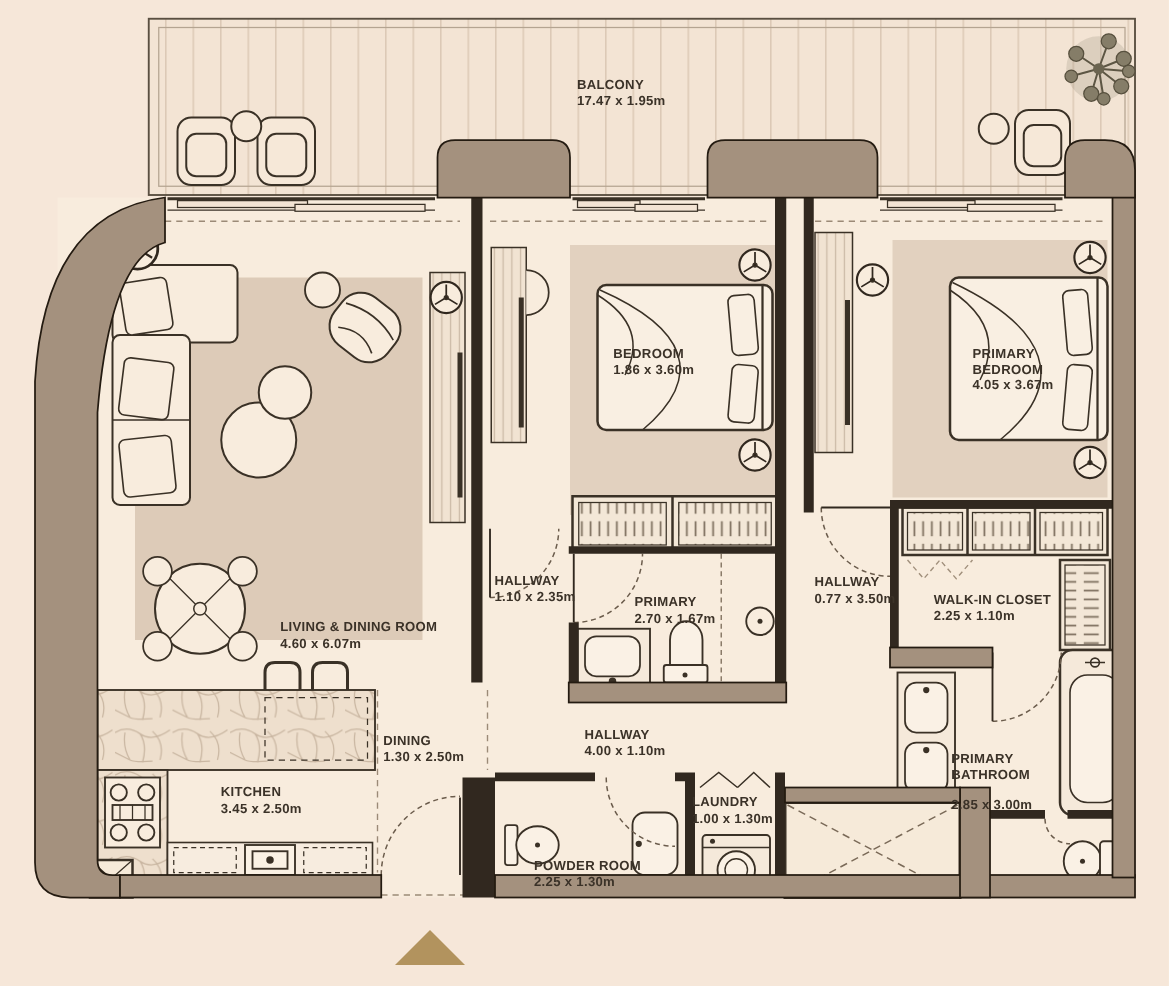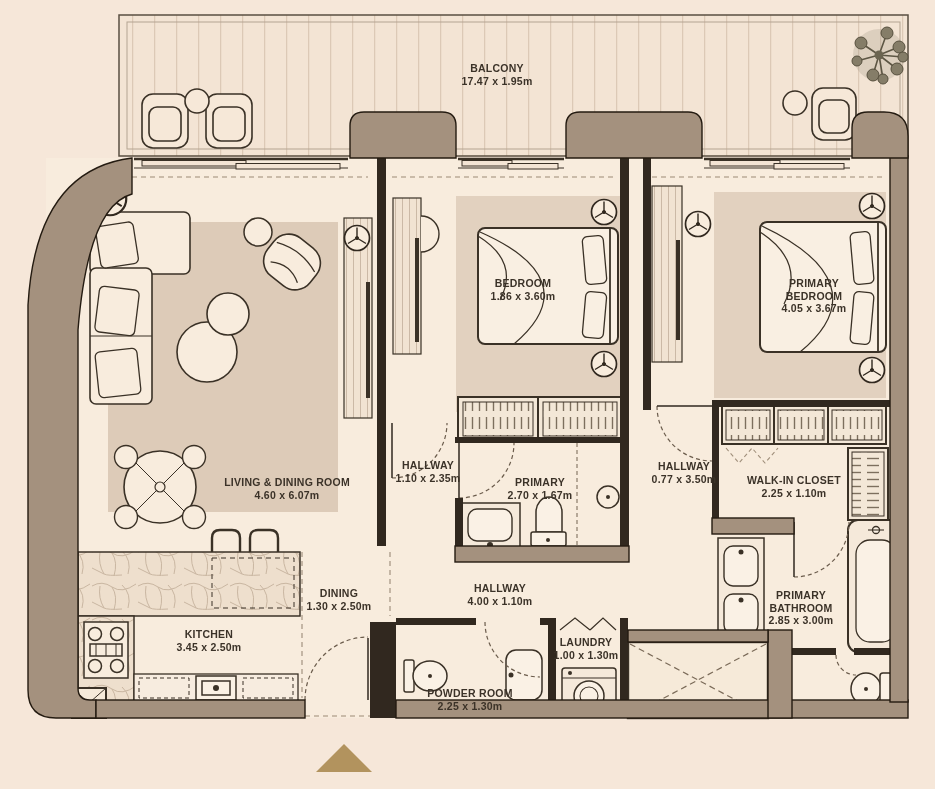--- a/index.html
+++ b/index.html
@@ -5,26 +5,26 @@
   html,body{margin:0;padding:0}
   body{
     width:935px;height:789px;position:relative;overflow:hidden;
     background:#f6e7d9;
     font-family:"Liberation Sans",sans-serif;
   }
   .plan{position:absolute;left:0;top:0;width:935px;height:789px}
   .plan svg{position:absolute;left:0;top:0}
   .rl{
     position:absolute;transform:translateX(-50%);
-    text-align:center;color:#3b3228;font-weight:bold;
+    text-align:left;color:#3b3228;font-weight:bold;
     font-size:10.5px;line-height:12.5px;letter-spacing:.25px;
   }
   .rn,.rd{white-space:nowrap}
   .rn.narrow{white-space:normal;width:72px;margin:0 auto}
-  .rn.narrow2{white-space:normal;width:80px;margin:0 auto}
+  .rn.narrow2{white-space:normal;width:80px;margin:12px auto}
 </style>
 </head>
 <body>
 
 <div class="plan">
 <svg width="935" height="789" viewBox="0 0 935 789">
   <defs>
     <pattern id="slats" width="22" height="12" patternUnits="userSpaceOnUse">
       <rect width="22" height="12" fill="#f3e4d4"></rect>
       <path d="M0.5,0 V12" stroke="#dcc9b6" stroke-width="1.5"></path>
@@ -332,21 +332,21 @@
   </g>
 
   <path d="M344,744 L372,772 H316 Z" fill="#b2935e"></path>
 </svg>
 
 <div>
   <div class="rl" style="left:497px;top:62px">
     <div class="rn">BALCONY</div>
     <div class="rd">17.47 x 1.95m</div>
   </div>
-  <div class="rl" style="left:287px;top:476px">
+  <div class="rl" style="left:287px;top:496px">
     <div class="rn">LIVING &amp; DINING ROOM</div>
     <div class="rd">4.60 x 6.07m</div>
   </div>
   <div class="rl" style="left:209px;top:628px">
     <div class="rn">KITCHEN</div>
     <div class="rd">3.45 x 2.50m</div>
   </div>
   <div class="rl" style="left:339px;top:587px">
     <div class="rn">DINING</div>
     <div class="rd">1.30 x 2.50m</div>

